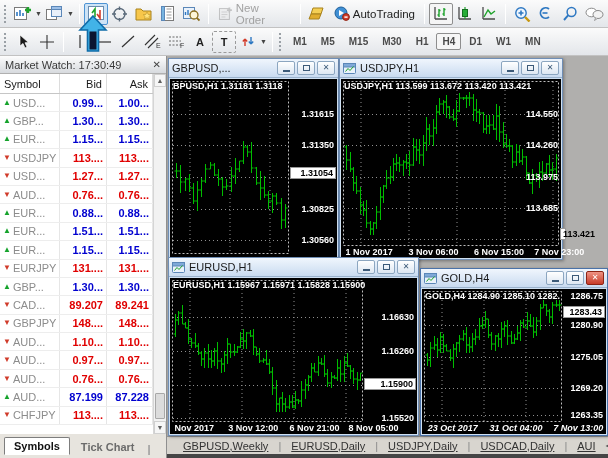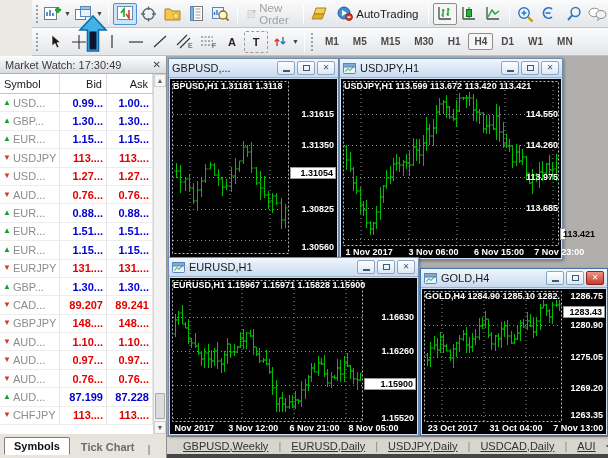--- a/index.html
+++ b/index.html
@@ -1,19 +1,19 @@
 <!DOCTYPE html>
 <html><head>
 <meta charset="utf-8">
 <style>
   *{box-sizing:border-box;margin:0;padding:0;font-family:"Liberation Sans",sans-serif;}
   html,body{width:608px;height:458px;}
   body{position:relative;background:#ece9e2;overflow:hidden;font-size:11px;}
   
-  .tb{display:flex;align-items:center;height:28px;background:linear-gradient(#fbfbfb,#e3e6ea);border-bottom:1px solid #c2c2c2;padding:0 2px;position:relative;z-index:5;margin-left:32px;}
+  .tb{display:flex;align-items:center;height:28px;background:linear-gradient(#fbfbfb,#e3e6ea);border-bottom:1px solid #c2c2c2;padding:0 2px;position:relative;z-index:5;}
   .grip{width:5px;height:18px;margin:0 2px;border-left:2px dotted #9aa0a6;}
   .tbtn{min-width:24px;height:22px;display:flex;align-items:center;justify-content:center;border:1px solid transparent;border-radius:2px;position:relative;}
   .tbtn.pressed-blue{background:#cde3f6;border:1px solid #4e94d4;}
   .tbtn.pressed-gray{background:#f5f5f5;border:1px solid #8e8e8e;}
   .caret{font-size:7px;color:#444;margin:0 1px 0 0;}
   .sep{width:1px;height:20px;background:#b8b8b8;border-right:1px solid #fff;margin:0 4px;}
   .tlabel{margin-left:3px;color:#222;font-size:11.5px;}
   .tlabel.disabled{color:#a2a2a2;}
   .tf{padding:2px 5px;margin:0 1px;font-size:10px;font-weight:700;color:#4a4a4a;border:1px solid transparent;border-radius:2px;}
   .tf-active{background:#f6f6f6;border-color:#8e8e8e;}
@@ -478,21 +478,21 @@
           <line x1="1" y1="97.5" x2="137" y2="97.5" stroke="#8f8f8f" stroke-dasharray="1,3"></line>
           <line x1="1" y1="124.5" x2="137" y2="124.5" stroke="#8f8f8f" stroke-dasharray="1,3"></line>
           <path d="M3.5 62 V75 M1.5 64 h2 M3.5 69 h2 M6.5 51 V76 M4.5 69 h2 M6.5 57 h2 M10.5 45 V59 M8.5 57 h2 M10.5 54 h2 M13.5 47 V66 M11.5 54 h2 M13.5 59 h2 M16.5 41 V62 M14.5 59 h2 M16.5 46 h2 M19.5 43 V62 M17.5 46 h2 M19.5 55 h2 M22.5 53 V60 M20.5 55 h2 M22.5 60 h2 M26.5 58 V70 M24.5 60 h2 M26.5 67 h2 M29.5 53 V77 M27.5 67 h2 M29.5 58 h2 M32.5 51 V66 M30.5 58 h2 M32.5 52 h2 M35.5 44 V61 M33.5 52 h2 M35.5 48 h2 M39.5 39 V50 M37.5 48 h2 M39.5 43 h2 M42.5 36 V62 M40.5 43 h2 M42.5 54 h2 M45.5 46 V62 M43.5 54 h2 M45.5 56 h2 M48.5 42 V61 M46.5 56 h2 M48.5 48 h2 M51.5 38 V54 M49.5 48 h2 M51.5 46 h2 M55.5 27 V49 M53.5 46 h2 M55.5 35 h2 M58.5 26 V38 M56.5 35 h2 M58.5 34 h2 M61.5 20 V37 M59.5 34 h2 M61.5 28 h2 M64.5 28 V47 M62.5 28 h2 M64.5 44 h2 M67.5 41 V59 M65.5 44 h2 M67.5 53 h2 M71.5 44 V60 M69.5 53 h2 M71.5 45 h2 M74.5 42 V56 M72.5 45 h2 M74.5 48 h2 M77.5 31 V57 M75.5 48 h2 M77.5 38 h2 M80.5 30 V46 M78.5 38 h2 M80.5 35 h2 M83.5 29 V54 M81.5 35 h2 M83.5 45 h2 M87.5 40 V53 M85.5 45 h2 M87.5 52 h2 M90.5 43 V53 M88.5 52 h2 M90.5 48 h2 M93.5 35 V49 M91.5 48 h2 M93.5 42 h2 M96.5 29 V50 M94.5 42 h2 M96.5 32 h2 M99.5 28 V37 M97.5 32 h2 M99.5 36 h2 M103.5 21 V39 M101.5 36 h2 M103.5 30 h2 M106.5 23 V36 M104.5 30 h2 M106.5 35 h2 M109.5 26 V47 M107.5 35 h2 M109.5 41 h2 M112.5 26 V45 M110.5 41 h2 M112.5 30 h2 M116.5 13 V39 M114.5 30 h2 M116.5 17 h2 M119.5 9 V17 M117.5 17 h2 M119.5 14 h2 M122.5 13 V25 M120.5 14 h2 M122.5 20 h2 M125.5 18 V32 M123.5 20 h2 M125.5 26 h2 M128.5 11 V33 M126.5 26 h2 M128.5 14 h2 M132.5 9 V16 M130.5 14 h2 M132.5 14 h2 M135.5 9 V20 M133.5 14 h2 M135.5 14 h2 " stroke="#00bd00" stroke-width="1" fill="none"></path>
         </svg>
         <span class="plabel" style="top:7px">1286.75</span>
         <span class="plabel" style="top:36px">1280.90</span>
         <span class="plabel" style="top:68px">1275.05</span>
         <span class="plabel" style="top:99px">1269.20</span>
         <span class="plabel" style="top:126px">1263.35</span>
         <span class="pbox" style="top:23px;left:141px;">1283.43</span>
-        <span class="taxis" style="width:182px;">
+        <span class="taxis" style="width:182px;font-style:italic;">
           <span class="tlab" style="left:2%">23 Oct 2017</span>
           <span class="tlab" style="left:36%">31 Oct 04:00</span>
           <span class="tlab" style="left:71%">7 Nov 13:00</span>
         </span>
       </div>
     </div>
     <div class="win" style="left: 1px; top: 201px; width: 251px; height: 179px; z-index: 3;">
       <div class="win-title">
         <svg width="13" height="11" viewBox="0 0 13 11">
           <rect x="0.5" y="0.5" width="12" height="10" rx="1" fill="#eaf2fb" stroke="#5b87b8"></rect>
@@ -612,21 +612,21 @@
           <line x1="1" y1="33.5" x2="116" y2="33.5" stroke="#8f8f8f" stroke-dasharray="1,3"></line>
           <line x1="1" y1="64.5" x2="116" y2="64.5" stroke="#8f8f8f" stroke-dasharray="1,3"></line>
           <line x1="1" y1="96.5" x2="116" y2="96.5" stroke="#8f8f8f" stroke-dasharray="1,3"></line>
           <line x1="1" y1="128.5" x2="116" y2="128.5" stroke="#8f8f8f" stroke-dasharray="1,3"></line>
           <line x1="1" y1="159.5" x2="116" y2="159.5" stroke="#8f8f8f" stroke-dasharray="1,3"></line>
           <path d="M4.5 82 V97 M2.5 90 h2 M4.5 90 h2 M8.5 84 V112 M6.5 90 h2 M8.5 101 h2 M13.5 97 V110 M11.5 101 h2 M13.5 98 h2 M17.5 93 V111 M15.5 98 h2 M17.5 107 h2 M21.5 102 V123 M19.5 107 h2 M21.5 120 h2 M25.5 100 V130 M23.5 120 h2 M25.5 109 h2 M29.5 97 V116 M27.5 109 h2 M29.5 100 h2 M33.5 83 V102 M31.5 100 h2 M33.5 88 h2 M38.5 81 V88 M36.5 88 h2 M38.5 84 h2 M42.5 82 V95 M40.5 84 h2 M42.5 94 h2 M46.5 88 V105 M44.5 94 h2 M46.5 98 h2 M50.5 96 V115 M48.5 98 h2 M50.5 106 h2 M54.5 98 V109 M52.5 106 h2 M54.5 105 h2 M59.5 86 V111 M57.5 105 h2 M59.5 95 h2 M63.5 77 V103 M61.5 95 h2 M63.5 88 h2 M67.5 80 V91 M65.5 88 h2 M67.5 80 h2 M71.5 60 V83 M69.5 80 h2 M71.5 66 h2 M75.5 64 V76 M73.5 66 h2 M75.5 71 h2 M79.5 61 V92 M77.5 71 h2 M79.5 87 h2 M84.5 86 V104 M82.5 87 h2 M84.5 102 h2 M88.5 90 V119 M86.5 102 h2 M88.5 107 h2 M92.5 95 V117 M90.5 107 h2 M92.5 114 h2 M96.5 110 V128 M94.5 114 h2 M96.5 120 h2 M100.5 112 V132 M98.5 120 h2 M100.5 115 h2 M104.5 112 V124 M102.5 115 h2 M104.5 122 h2 M109.5 117 V148 M107.5 122 h2 M109.5 139 h2 M113.5 123 V147 M111.5 139 h2 M113.5 127 h2 " stroke="#00bd00" stroke-width="1" fill="none"></path>
         </svg>
         <span class="plabel" style="top:35px">1.31615</span>
         <span class="plabel" style="top:66px">1.31350</span>
         <span class="plabel" style="top:130px">1.30825</span>
-        <span class="plabel" style="top:168px">1.30560</span>
+        <span class="plabel" style="top:161px">1.30560</span>
         <span class="pbox" style="top:94px;left:120px;">1.31054</span>
         <span class="taxis" style="width:165px;">
           <span class="tlab" style="left:4%">Nov 2017</span>
           <span class="tlab" style="left:40%">7 Nov 08:00</span>
         </span>
       </div>
     </div>
   <div class="chart-tabs">
     <span style="display:flex;align-items:center;">
         <span class="ctab">GBPUSD,Weekly</span>

